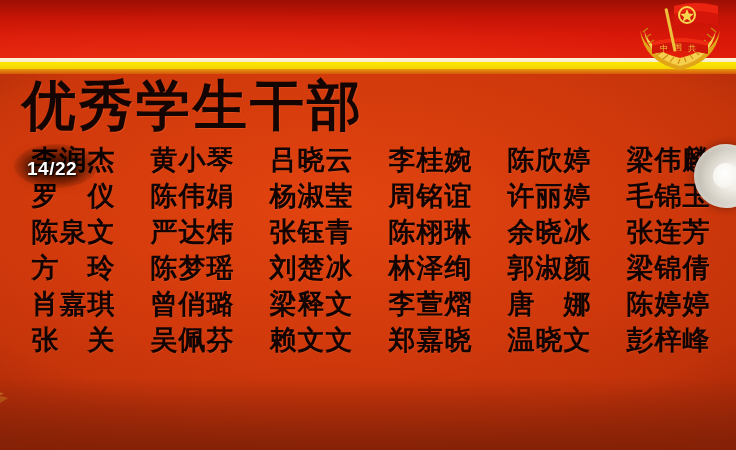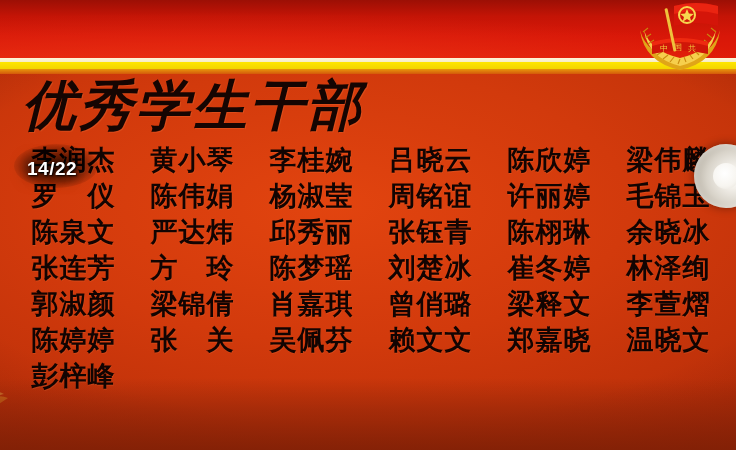--- a/index.html
+++ b/index.html
@@ -104,21 +104,20 @@
     left: 22px;
     top: 4px;
     font-size: 54px;
     font-weight: bold;
     color: #150502;
     letter-spacing: 3px;
     line-height: 1.02;
     white-space: nowrap;
     text-shadow: 1px 1px 0 rgba(255,140,80,0.20);
     z-index: 3;
-    font-style: italic;
   }
 
   
   .page-counter {
     position: absolute;
     left: 27px;
     top: 84px;
     z-index: 20;
     color: #ffffff;
     font-size: 19px;
@@ -246,48 +245,47 @@
   <div class="slide-body">
 
     <div class="slide-title">优秀学生干部</div>
 
     <div class="counter-halo"></div>
     <div class="page-counter">14/22</div>
 
     <div class="name-grid">
         <div class="name-cell">李润杰</div>
         <div class="name-cell">黄小琴</div>
+        <div class="name-cell">吕晓云</div>
         <div class="name-cell">李桂婉</div>
-        <div class="name-cell">吕晓云</div>
         <div class="name-cell">陈欣婷</div>
         <div class="name-cell">梁伟麟</div>
         <div class="name-cell">罗　仪</div>
         <div class="name-cell">陈伟娟</div>
         <div class="name-cell">杨淑莹</div>
         <div class="name-cell">周铭谊</div>
         <div class="name-cell">许丽婷</div>
         <div class="name-cell">毛锦玉</div>
         <div class="name-cell">陈泉文</div>
         <div class="name-cell">严达炜</div>
-        <div class="name-cell">邱秀丽</div>
         <div class="name-cell">张钰青</div>
         <div class="name-cell">陈栩琳</div>
         <div class="name-cell">余晓冰</div>
         <div class="name-cell">张连芳</div>
         <div class="name-cell">方　玲</div>
         <div class="name-cell">陈梦瑶</div>
         <div class="name-cell">刘楚冰</div>
-        <div class="name-cell">崔冬婷</div>
         <div class="name-cell">林泽绚</div>
         <div class="name-cell">郭淑颜</div>
         <div class="name-cell">梁锦倩</div>
         <div class="name-cell">肖嘉琪</div>
         <div class="name-cell">曾俏璐</div>
         <div class="name-cell">梁释文</div>
         <div class="name-cell">李萱熠</div>
+        <div class="name-cell">唐　娜</div>
         <div class="name-cell">陈婷婷</div>
         <div class="name-cell">张　关</div>
         <div class="name-cell">吴佩芬</div>
         <div class="name-cell">赖文文</div>
         <div class="name-cell">郑嘉晓</div>
         <div class="name-cell">温晓文</div>
         <div class="name-cell">彭梓峰</div>
       </div>
 
     <svg class="corner-flower" viewBox="0 0 86 46">

